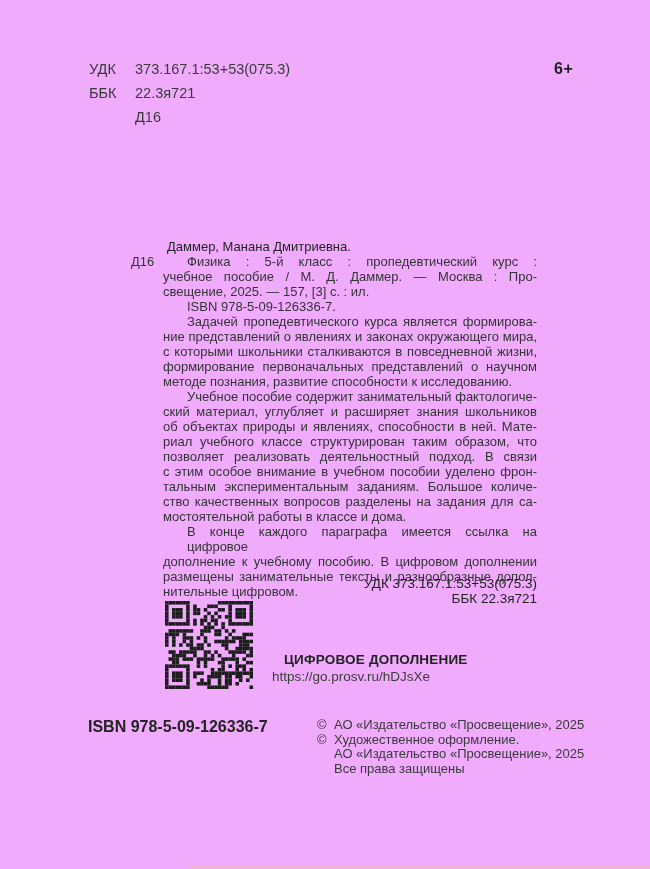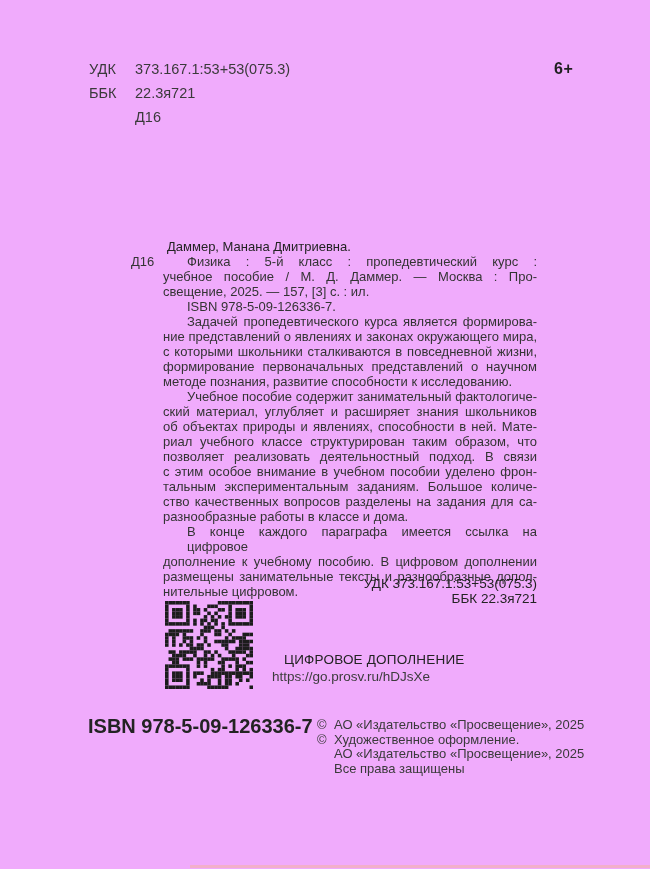--- a/index.html
+++ b/index.html
@@ -27,25 +27,25 @@
   .bl{line-height:15px;white-space:nowrap;}
   .bl.j{white-space:normal;text-align:justify;text-align-last:justify;}
   .bl.ind{padding-left:24px;}
 
   
   .codes-right{position:absolute;right:113px;top:576px;text-align:right;font-size:13.5px;line-height:15px;font-weight:400;color:#232323;}
 
   
   .qr-box{position:absolute;left:165px;top:601px;width:88px;height:88px;}
   .digital{position:absolute;left:272px;top:651px;font-size:13.5px;line-height:17px;}
-  .digital-title{font-weight:400;color:#232323;letter-spacing:.2px;padding-left:12px;}
+  .digital-title{font-weight:700;color:#232323;letter-spacing:.2px;padding-left:12px;}
   .digital-url{color:#3c3c3c;}
 
   
-  .footer-isbn{position:absolute;left:88px;top:719px;font-size:20px;font-weight:700;color:#232323;line-height:15px;}
+  .footer-isbn{position:absolute;left:88px;top:719px;font-size:16px;font-weight:700;color:#232323;line-height:15px;}
   .footer-copy{position:absolute;left:317px;top:718px;font-size:13px;line-height:14.6px;color:#3a3a3a;}
   .copy-row{display:flex;}
   .copy-sym{width:17px;flex:0 0 17px;}
 
   .pink-line{position:absolute;left:190px;top:865px;width:460px;height:2.5px;background:#f2b0c2;opacity:.85;}
 </style>
 </head>
 <body>
 
 <div class="page">
@@ -81,21 +81,21 @@
       <div class="bl j">формирование первоначальных представлений о научном</div>
       <div class="bl">методе познания, развитие способности к исследованию.</div>
       <div class="bl j ind">Учебное пособие содержит занимательный фактологиче-</div>
       <div class="bl j">ский материал, углубляет и расширяет знания школьников</div>
       <div class="bl j">об объектах природы и явлениях, способности в ней. Мате-</div>
       <div class="bl j">риал учебного классе структурирован таким образом, что</div>
       <div class="bl j">позволяет реализовать деятельностный подход. В связи</div>
       <div class="bl j">с этим особое внимание в учебном пособии уделено фрон-</div>
       <div class="bl j">тальным экспериментальным заданиям. Большое количе-</div>
       <div class="bl j">ство качественных вопросов разделены на задания для са-</div>
-      <div class="bl">разнообразные работы в классе и дома.</div>
+      <div class="bl">мостоятельной работы в классе и дома.</div>
       <div class="bl j ind">В конце каждого параграфа имеется ссылка на цифровое</div>
       <div class="bl j">дополнение к учебному пособию. В цифровом дополнении</div>
       <div class="bl j">размещены занимательные тексты и разнообразные допол-</div>
       <div class="bl">нительные цифровом.</div>
     </div>
 
   <div class="codes-right">
     <div>УДК 373.167.1:53+53(075.3)</div>
     <div>ББК 22.3я721</div>
   </div>

